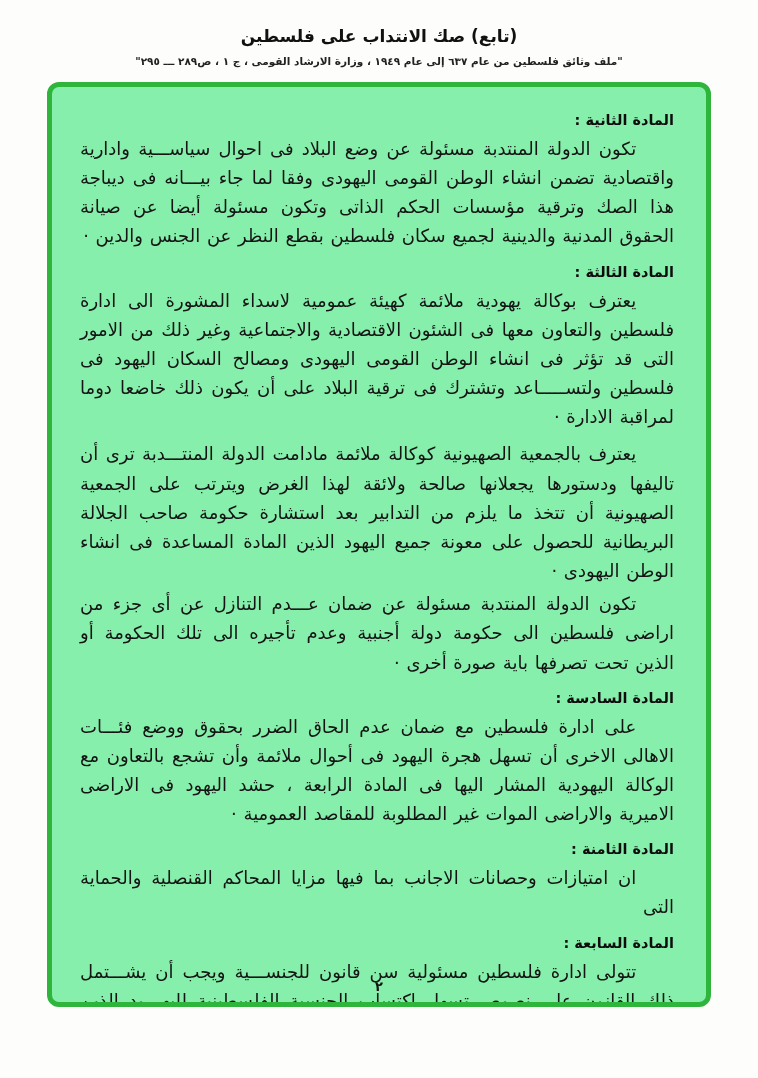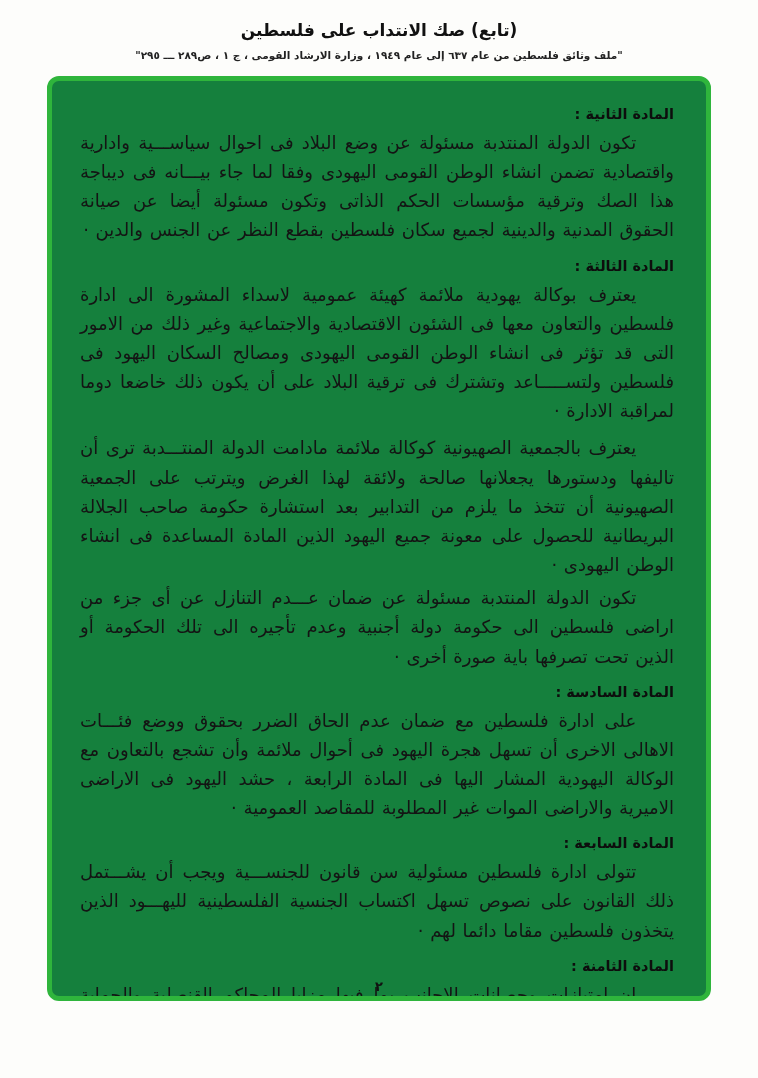--- a/index.html
+++ b/index.html
@@ -9,21 +9,21 @@
     height: 1078px;
     position: relative;
     overflow: hidden;
     font-family: "DejaVu Sans", sans-serif;
     color: #161616;
     background: #fdfdfb;
   }
   .page {
     width: 758px;
     height: 1006px;
-    padding-top: 20px;
+    padding-top: 26px;
     position: relative;
   }
   .doc-header {
     direction: rtl;
     text-align: center;
   }
   .doc-title {
     font-size: 17px;
     font-weight: bold;
     color: #111;
@@ -35,21 +35,21 @@
     color: #222;
   }
   .content-box {
     direction: rtl;
     margin: 15px 47px 0 47px;
     height: 925px;
     border: 5px solid var(--accent-green, #2fb53c);
     border-radius: 12px;
     padding: 12px 32px 10px 28px;
     overflow: hidden;
-    background: #15803d;
+    background: #86efac;
   }
   .article-heading {
     font-size: 14.5px;
     font-weight: bold;
     margin: 13px 0 6px 0;
     color: #0d0d0d;
   }
   .article-paragraph {
     font-size: 18px;
     line-height: 1.62;
@@ -102,27 +102,27 @@
     <article>
       <p class="article-paragraph">تكون الدولة المنتدبة مسئولة عن ضمان عـــدم التنازل عن أى جزء من اراضى فلسطين الى حكومة دولة أجنبية وعدم تأجيره الى تلك الحكومة أو الذين تحت تصرفها باية صورة أخرى ·</p>
     </article>
 
     <article>
       <h2 class="article-heading">المادة السادسة :</h2>
       <p class="article-paragraph">على ادارة فلسطين مع ضمان عدم الحاق الضرر بحقوق ووضع فئـــات الاهالى الاخرى أن تسهل هجرة اليهود فى أحوال ملائمة وأن تشجع بالتعاون مع الوكالة اليهودية المشار اليها فى المادة الرابعة ، حشد اليهود فى الاراضى الاميرية والاراضى الموات غير المطلوبة للمقاصد العمومية ·</p>
     </article>
 
     <article>
-      <h2 class="article-heading">المادة السابعة :</h2>
-      <p class="article-paragraph">تتولى ادارة فلسطين مسئولية سن قانون للجنســـية ويجب أن يشـــتمل ذلك القانون على نصوص تسهل اكتساب الجنسية الفلسطينية لليهـــود الذين يتخذون فلسطين مقاما دائما لهم ·</p>
+      <h2 class="article-heading">المادة الثامنة :</h2>
+      <p class="article-paragraph">ان امتيازات وحصانات الاجانب بما فيها مزايا المحاكم القنصلية والحماية التى</p>
     </article>
 
     <article>
-      <h2 class="article-heading">المادة الثامنة :</h2>
-      <p class="article-paragraph">ان امتيازات وحصانات الاجانب بما فيها مزايا المحاكم القنصلية والحماية التى</p>
+      <h2 class="article-heading">المادة السابعة :</h2>
+      <p class="article-paragraph">تتولى ادارة فلسطين مسئولية سن قانون للجنســـية ويجب أن يشـــتمل ذلك القانون على نصوص تسهل اكتساب الجنسية الفلسطينية لليهـــود الذين يتخذون فلسطين مقاما دائما لهم ·</p>
     </article>
 
   </section>
 
   <footer>
     <div class="page-number">٢</div>
   </footer>
 
 </main>
 

